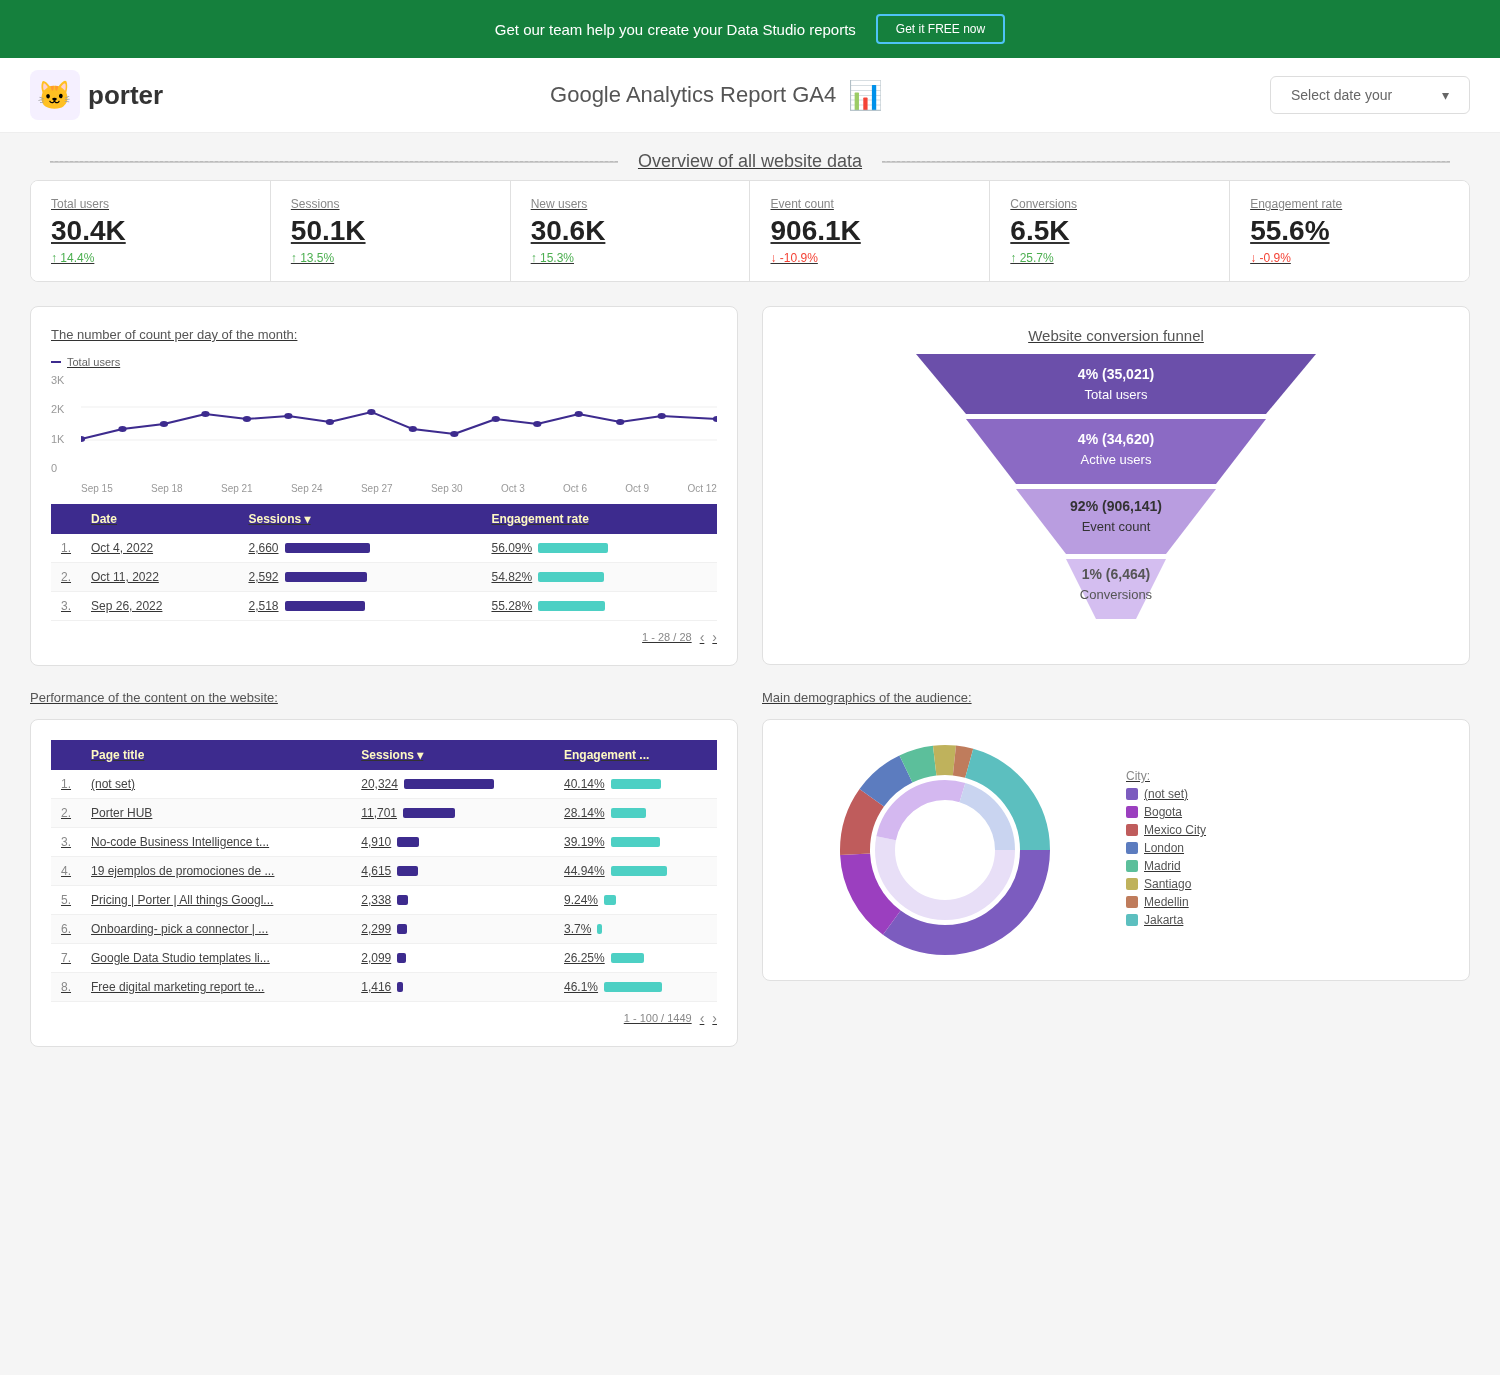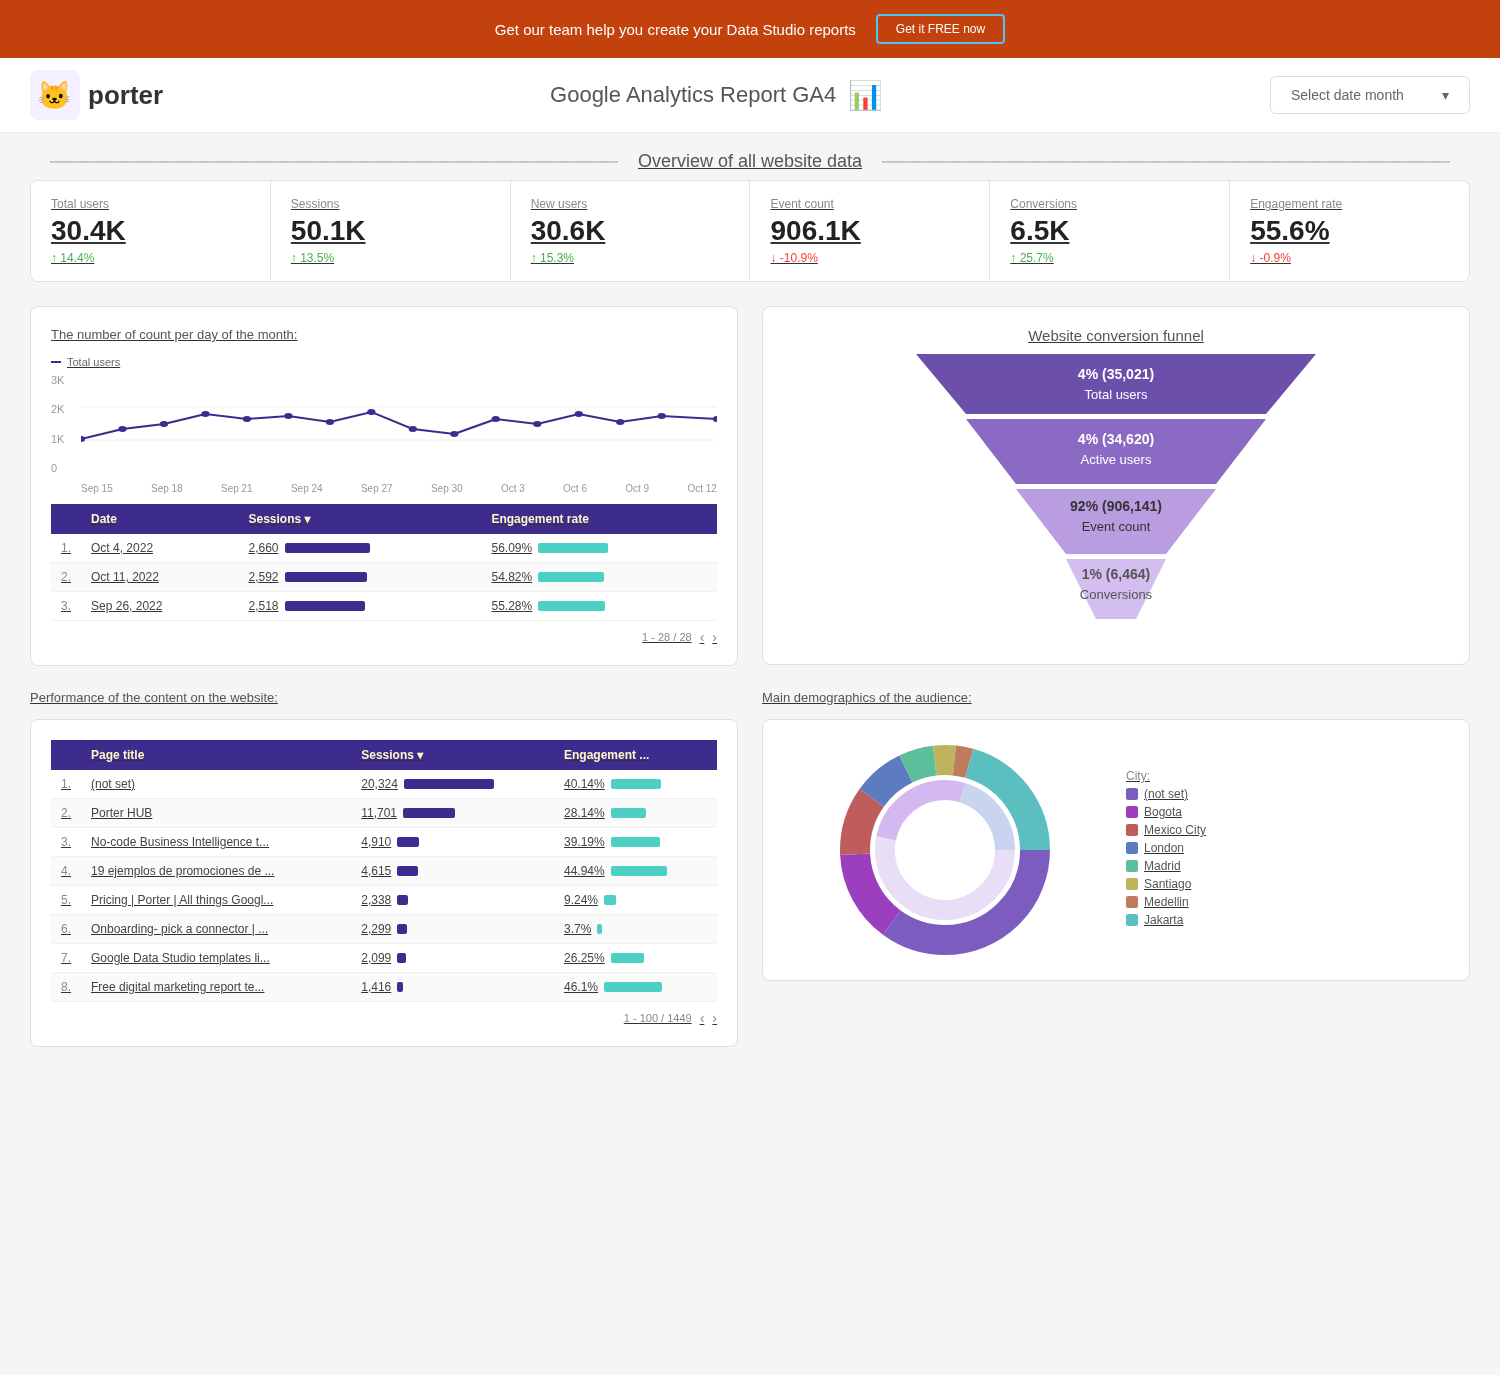--- a/index.html
+++ b/index.html
@@ -1,20 +1,20 @@
 <!DOCTYPE html>
 <html><head>
   <meta charset="utf-8">
   <style>
     * { box-sizing: border-box; margin: 0; padding: 0; }
     body { font-family: Arial, sans-serif; background: #f5f5f5; color: #333; font-size: 14px; }
 
     
     .top-banner {
-      background: #c2410c;
+      background: #15803d;
       color: white;
       text-align: center;
       padding: 14px 20px;
       display: flex;
       align-items: center;
       justify-content: center;
       gap: 20px;
     }
     .top-banner-text { font-size: 15px; }
     .top-banner-btn {
@@ -324,21 +324,21 @@
       <rect width="50" height="50" rx="8" fill="#f5f0ff"></rect>
       <text x="25" y="35" font-size="28" text-anchor="middle" fill="#3d2b8e">🐱</text>
     </svg>
     <span class="logo-text">porter</span>
   </div>
   <div class="header-title">
     <span>Google Analytics Report GA4</span>
     <span class="chart-icon">📊</span>
   </div>
   <div class="date-select">
-    <span>Select date month</span>
+    <span>Select date your</span>
     <span>▾</span>
   </div>
 </div>
 
 <div class="main-content">
 
   <div class="section-title-bar">
     <span>Overview of all website data</span>
   </div>
 

